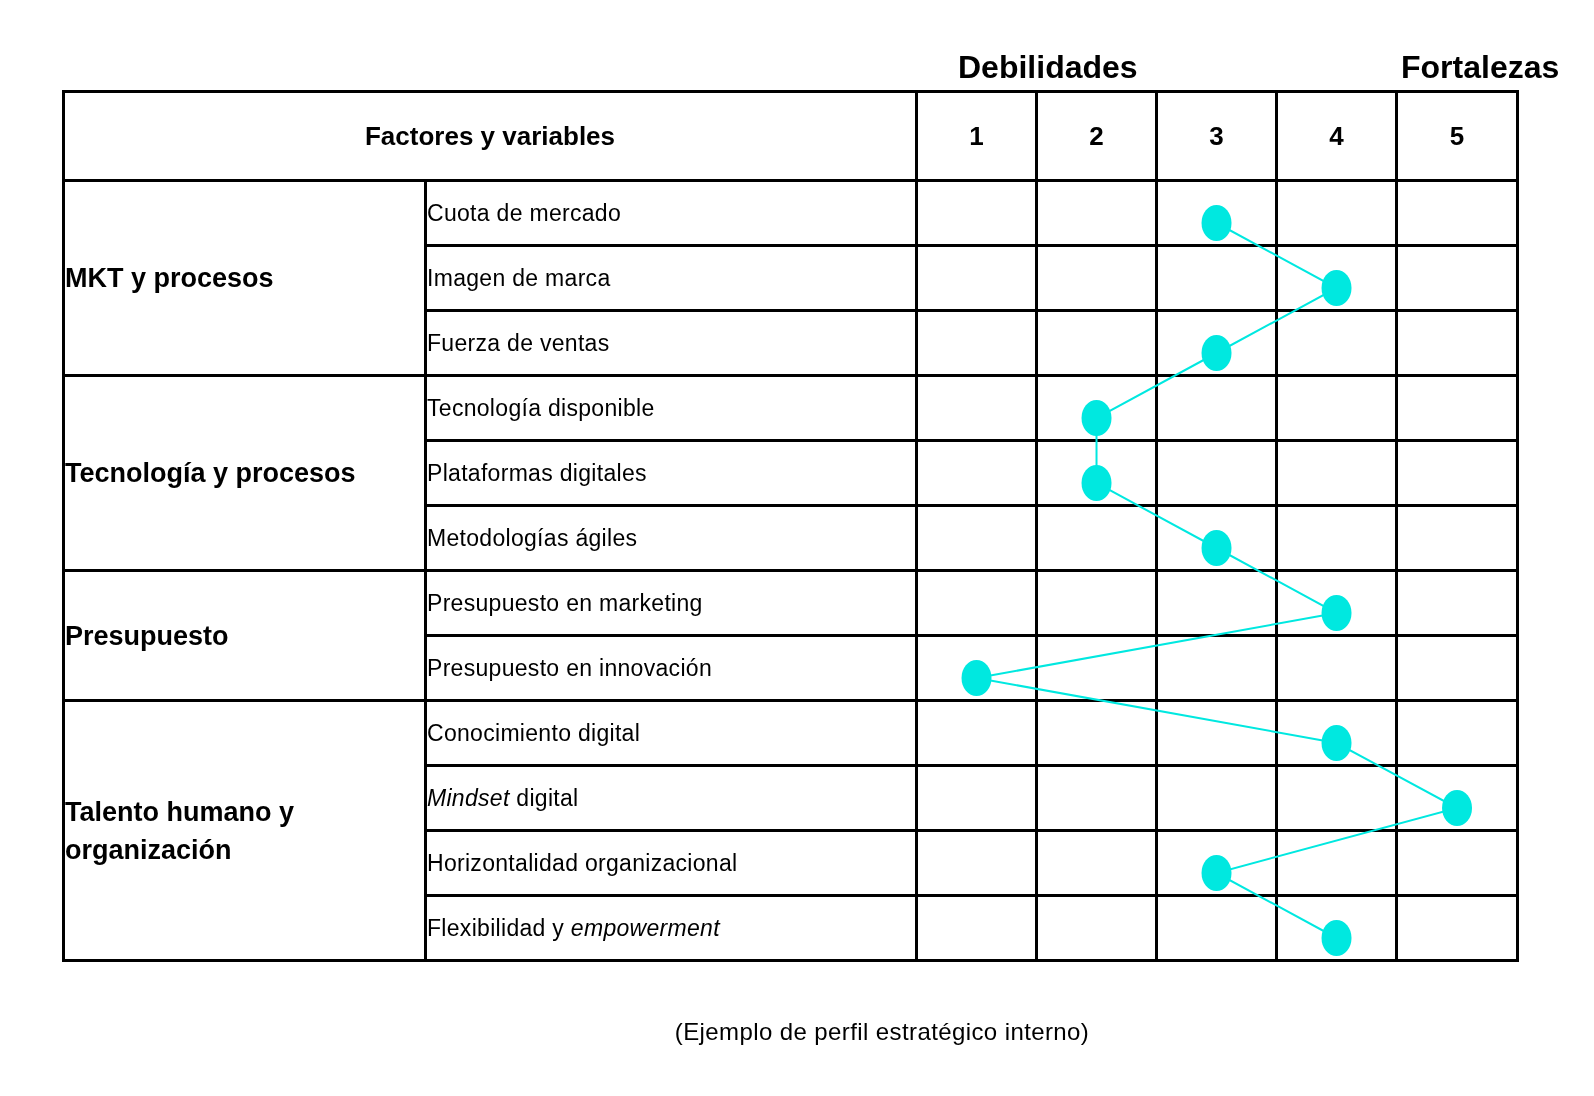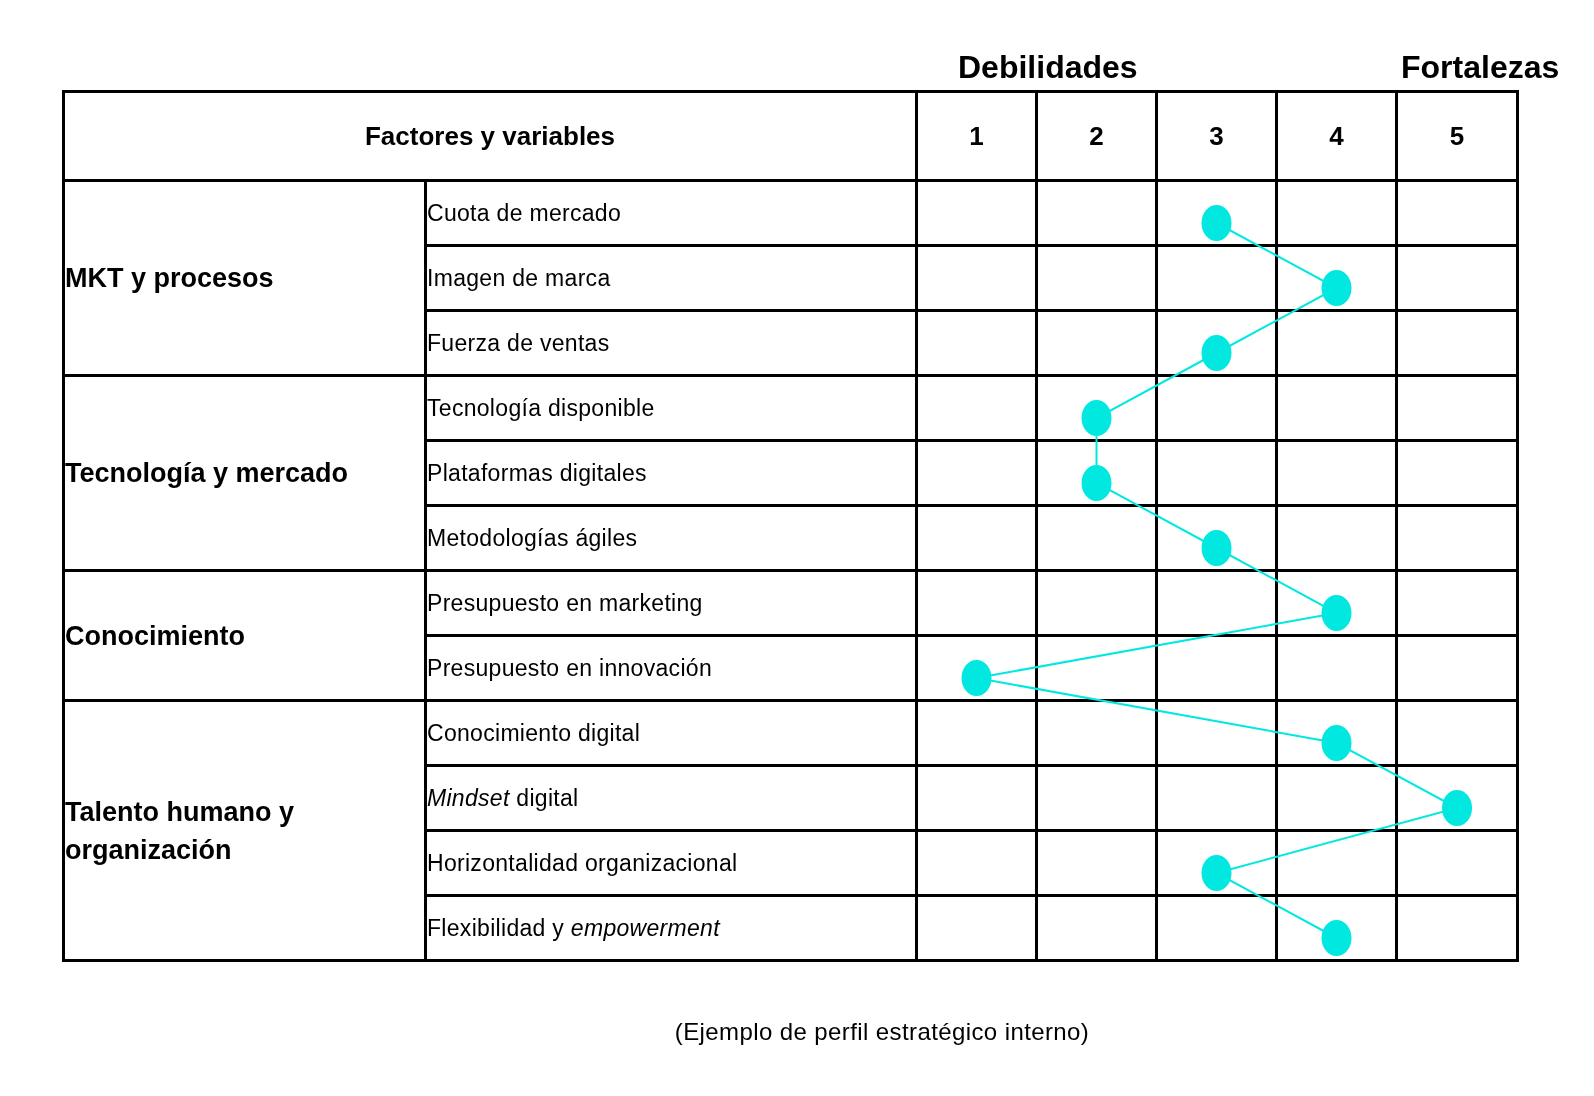--- a/index.html
+++ b/index.html
@@ -66,21 +66,21 @@
     </tr>
     <tr>
       <td class="var">Fuerza de ventas</td>
       <td class="score"></td>
         <td class="score"></td>
         <td class="score"></td>
         <td class="score"></td>
         <td class="score"></td>
     </tr>
     <tr>
-      <td class="cat" rowspan="3">Tecnología y mercado</td>
+      <td class="cat" rowspan="3">Tecnología y procesos</td>
       <td class="var">Tecnología disponible</td>
       <td class="score"></td>
         <td class="score"></td>
         <td class="score"></td>
         <td class="score"></td>
         <td class="score"></td>
     </tr>
     <tr>
       <td class="var">Plataformas digitales</td>
       <td class="score"></td>
@@ -91,21 +91,21 @@
     </tr>
     <tr>
       <td class="var">Metodologías ágiles</td>
       <td class="score"></td>
         <td class="score"></td>
         <td class="score"></td>
         <td class="score"></td>
         <td class="score"></td>
     </tr>
     <tr>
-      <td class="cat" rowspan="2">Conocimiento</td>
+      <td class="cat" rowspan="2">Presupuesto</td>
       <td class="var">Presupuesto en marketing</td>
       <td class="score"></td>
         <td class="score"></td>
         <td class="score"></td>
         <td class="score"></td>
         <td class="score"></td>
     </tr>
     <tr>
       <td class="var">Presupuesto en innovación</td>
       <td class="score"></td>

